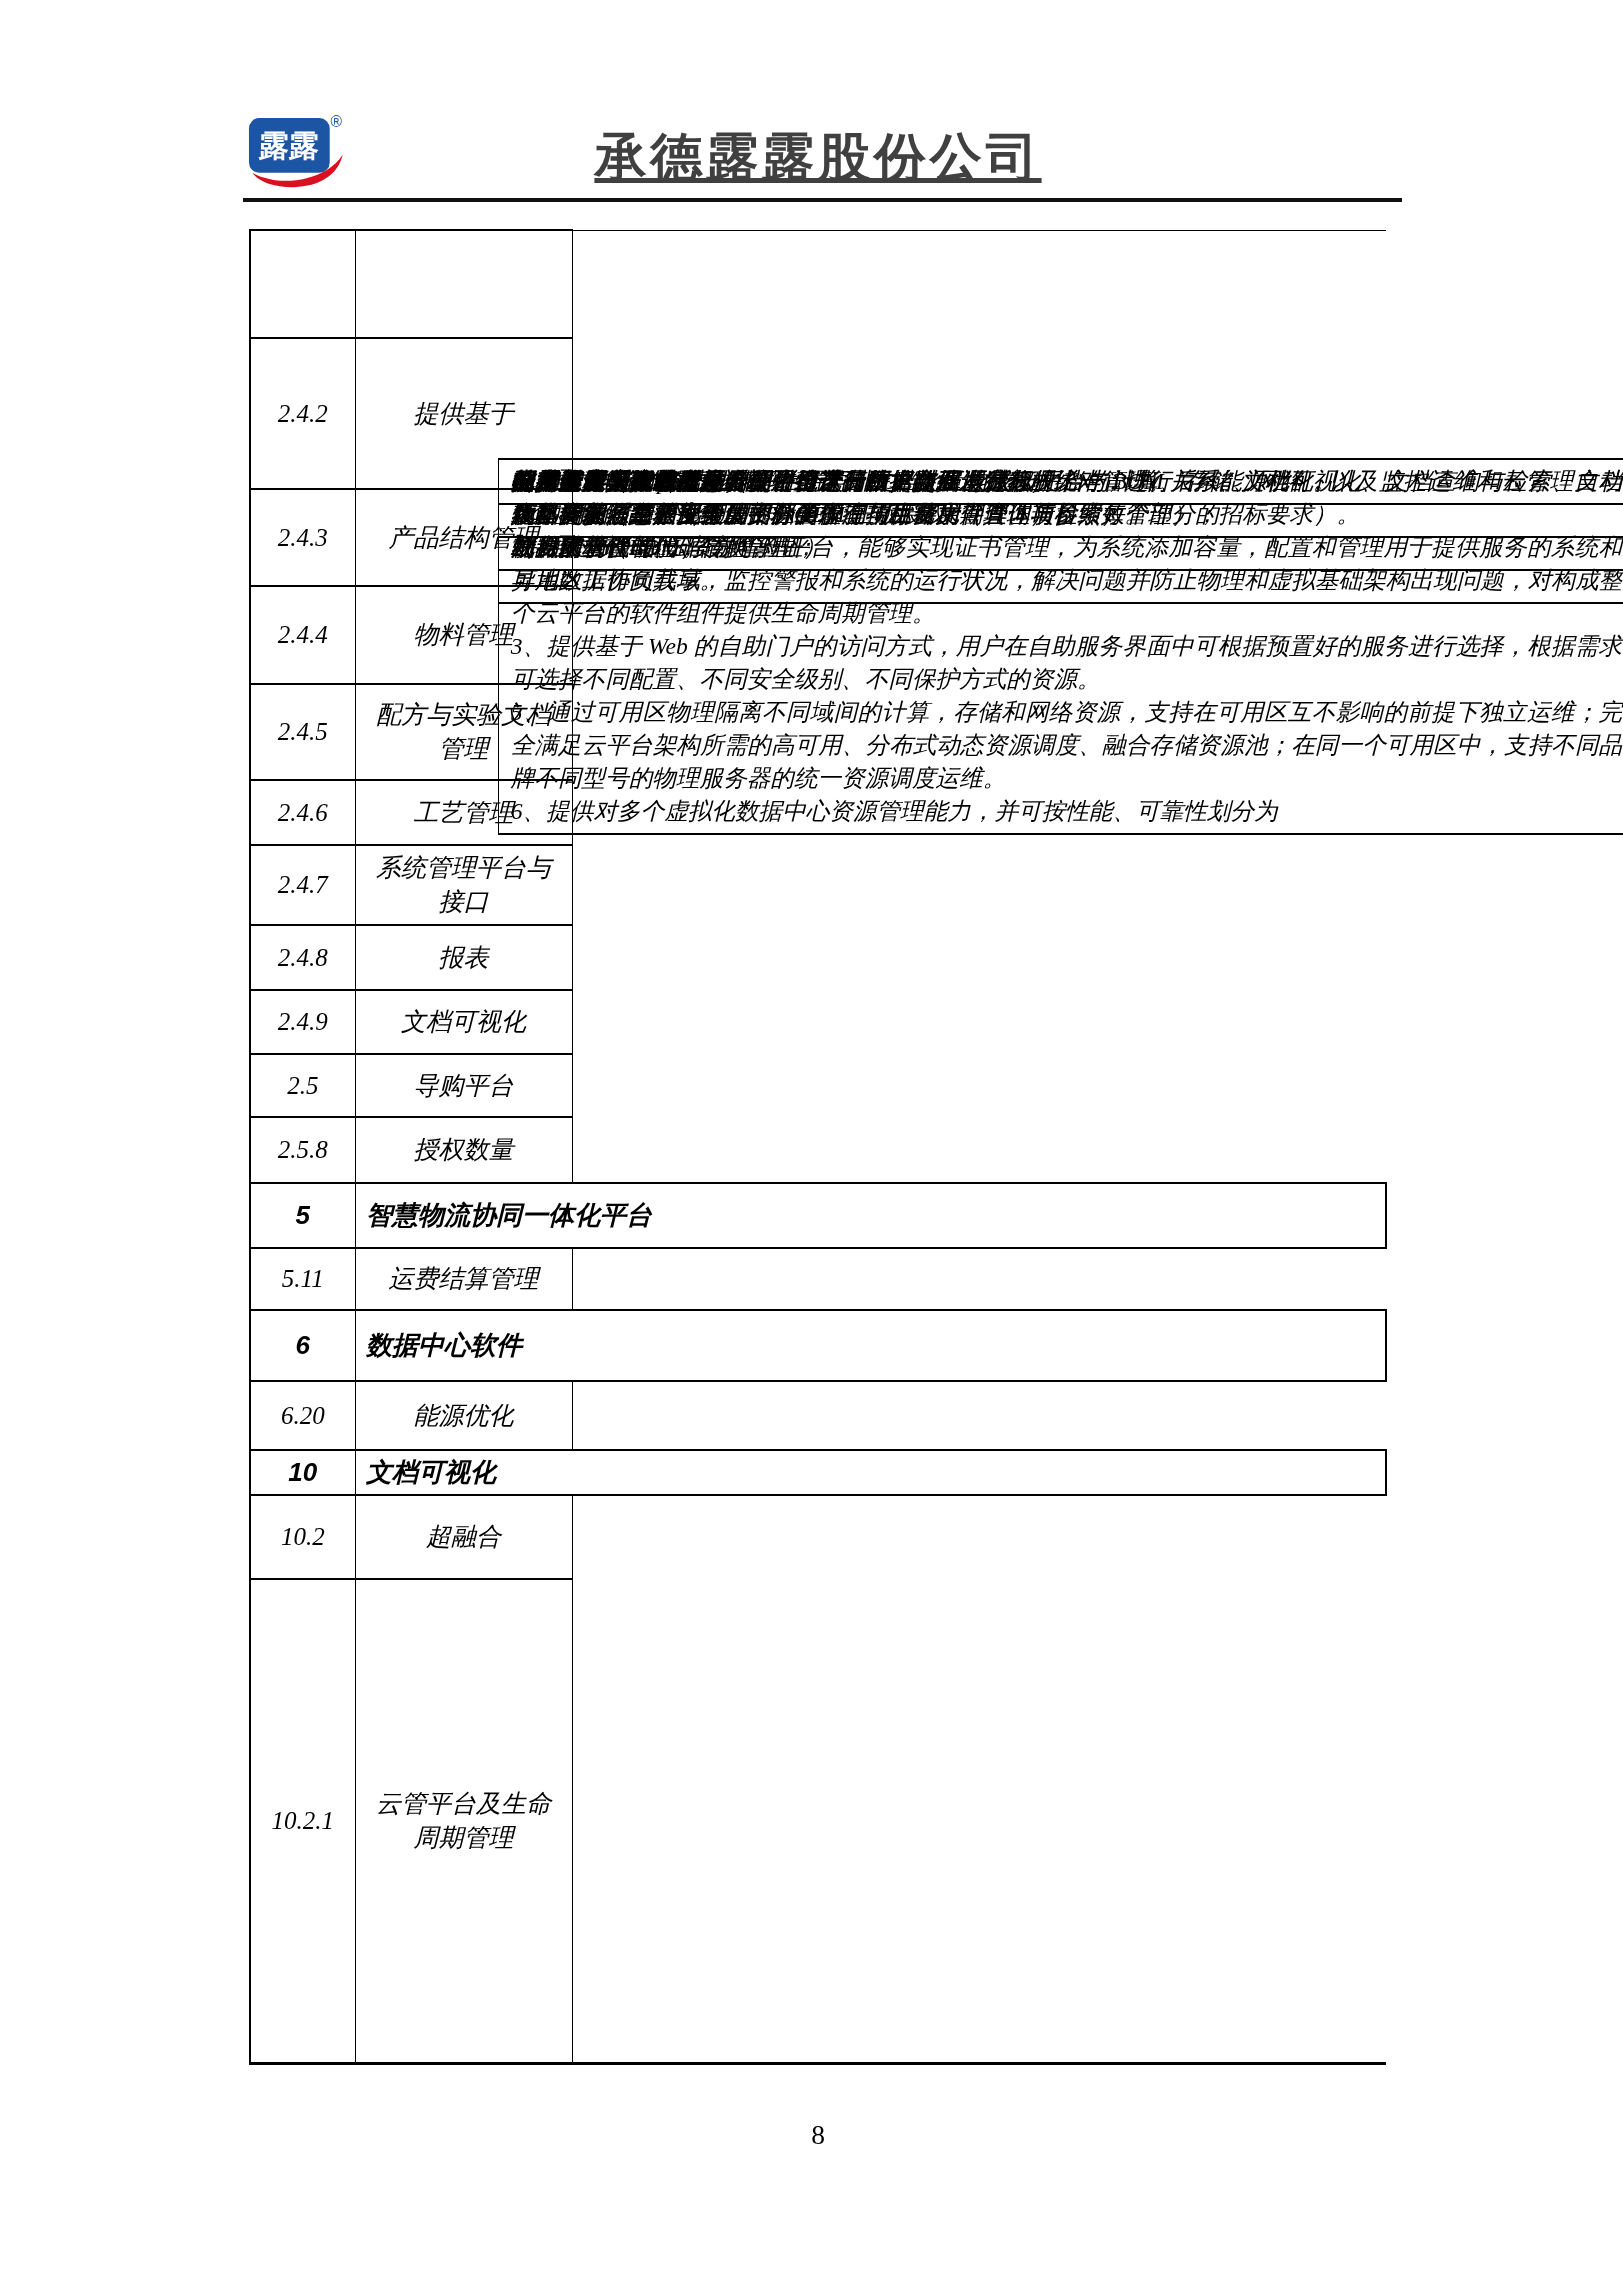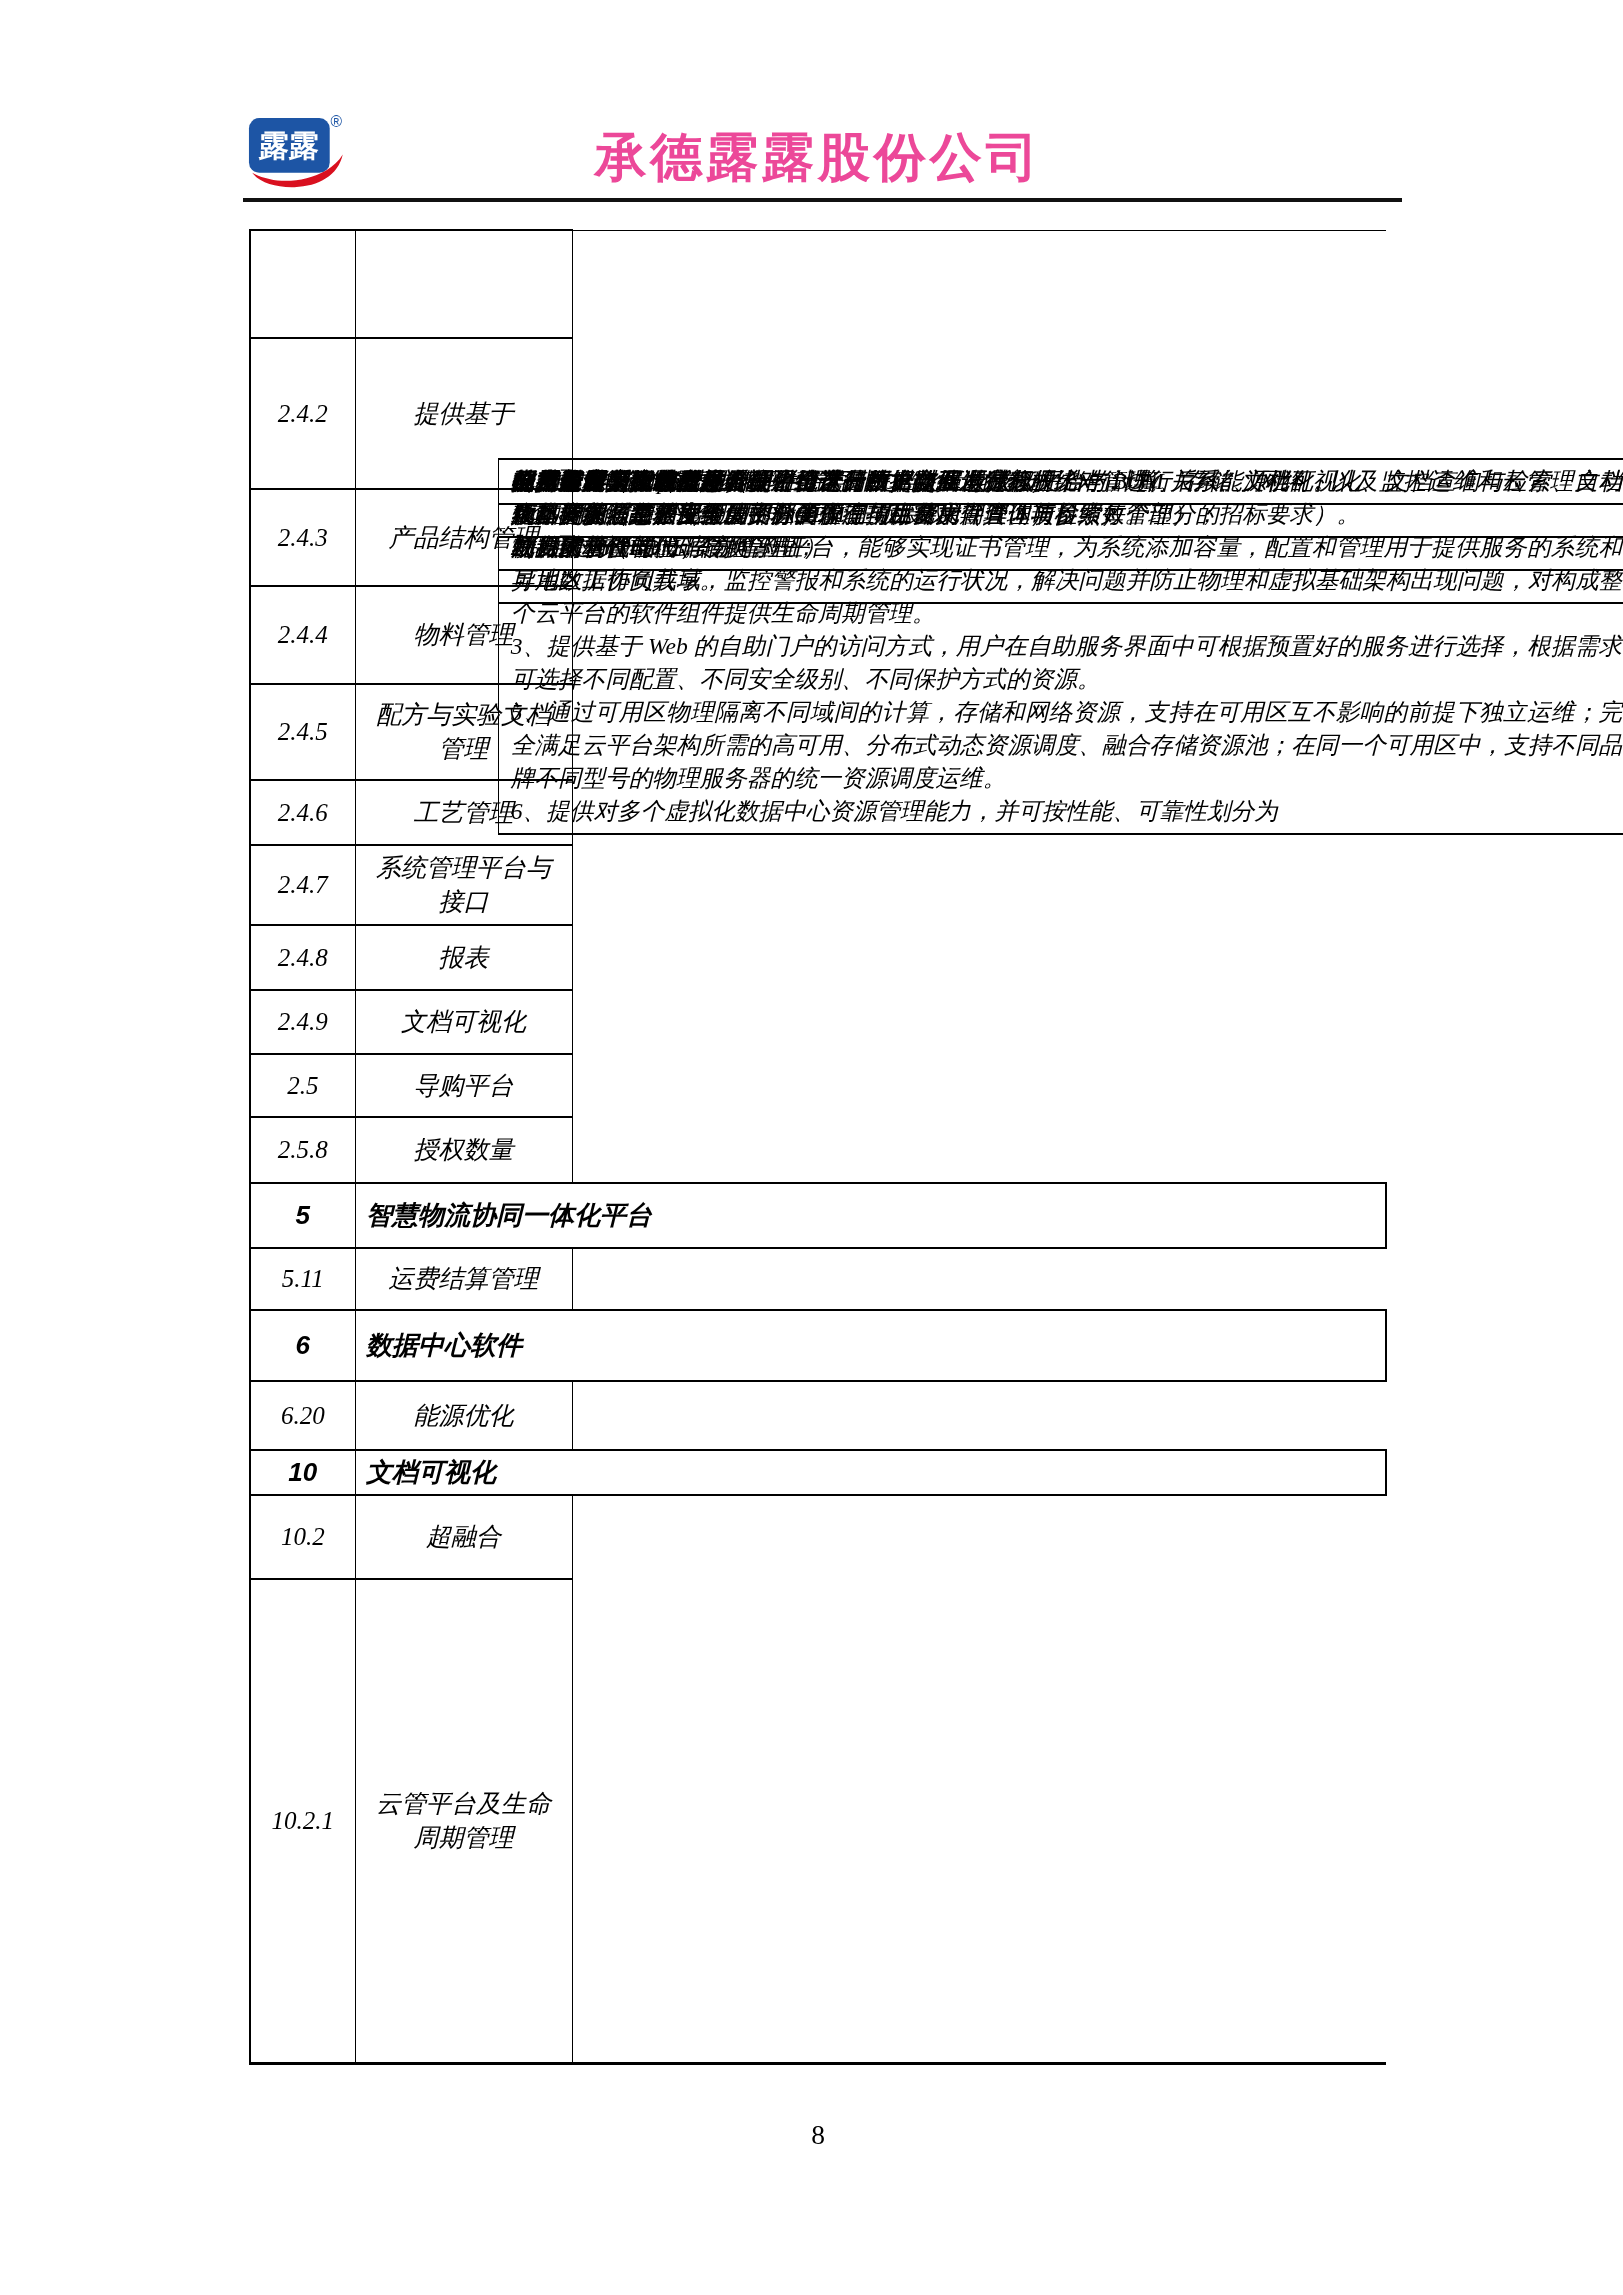--- a/index.html
+++ b/index.html
@@ -95,21 +95,21 @@
 
 <div class="page">
 
   <div class="header">
     <svg class="logo" viewBox="0 0 152 122" xmlns="http://www.w3.org/2000/svg">
       <rect x="3" y="12" width="124" height="84" rx="16" fill="#1d55a5"></rect>
       <text x="64" y="70" text-anchor="middle" font-size="46" font-weight="bold" fill="#ffffff" font-family="'Liberation Sans','DejaVu Sans',sans-serif">露露</text>
       <text x="137" y="26" text-anchor="middle" font-size="24" fill="#1d55a5" font-family="'Liberation Sans',sans-serif">®</text>
       <path d="M8 96 C 42 114, 86 112, 122 92 C 132 86, 141 78, 147 68 C 140 100, 110 117, 73 118 C 44 119, 18 110, 8 96 Z" fill="#d9101f"></path>
     </svg>
-    <div class="company-title" id="company-title" style="color: #ec4899;">承德露露股份公司</div>
+    <div class="company-title" id="company-title" style="color: #404040; text-decoration: underline;">承德露露股份公司</div>
     <div class="header-rule"></div>
   </div>
 
   <div class="content">
     <table class="req">
       <colgroup>
         <col style="width:105px">
         <col style="width:217px">
         <col>
       </colgroup>

